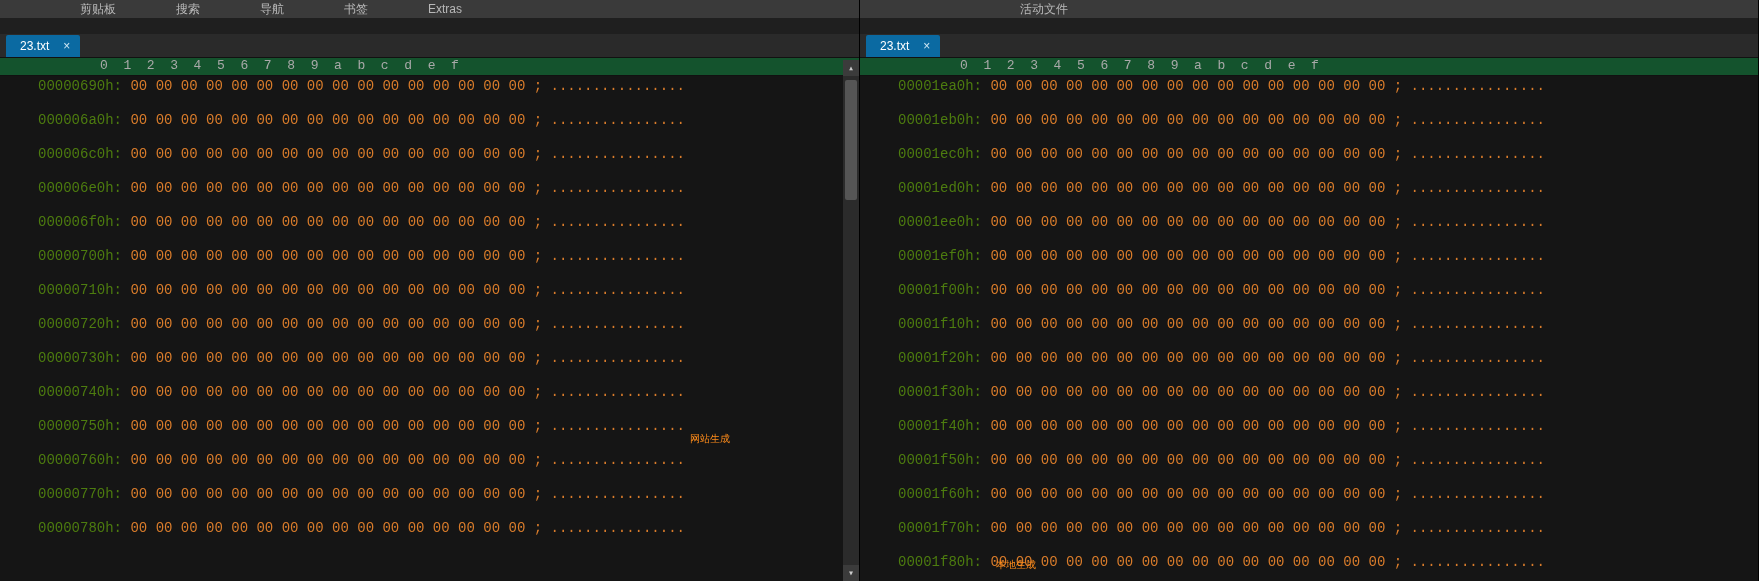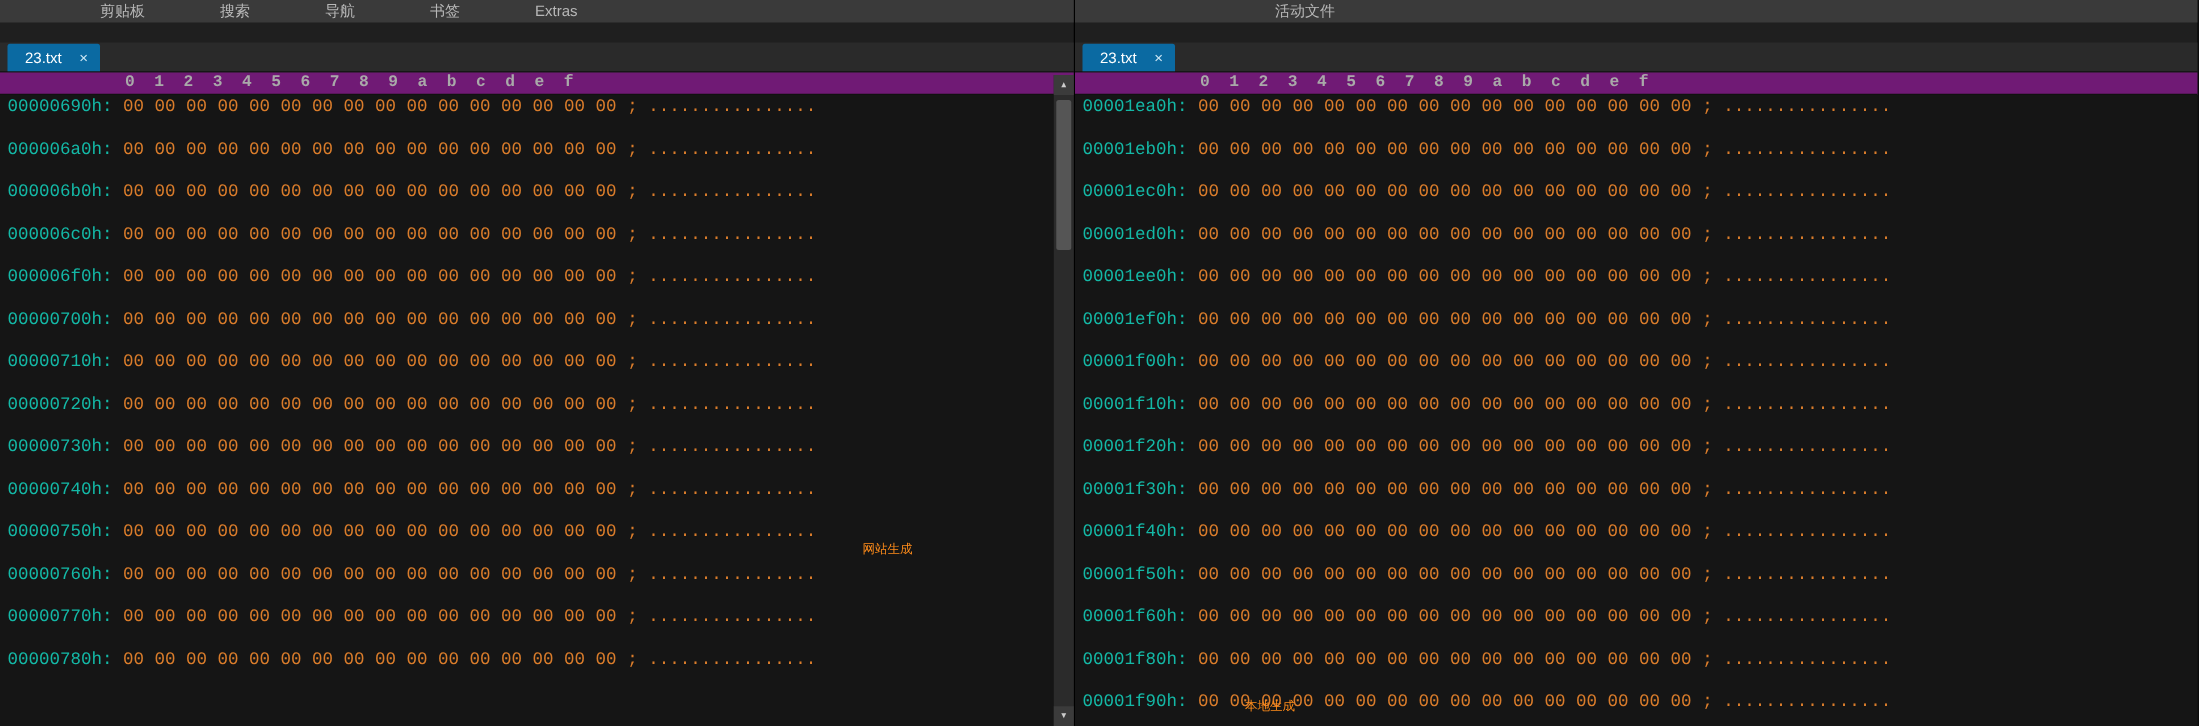--- a/index.html
+++ b/index.html
@@ -53,44 +53,43 @@
     display: flex; align-items: center; gap: 14px;
     border-top-left-radius: 2px; border-top-right-radius: 2px;
   }
   .tab .close {
     font-size: 12px; color: #d0e8f5; cursor: pointer;
   }
 
   
   .ruler {
     height: 18px;
-    background: #701a75;
+    background: #14532d;
     color: #a9a9a9;
     font-size: 13px;
     padding-left: 100px;
     letter-spacing: 0;
     border-bottom: 1px solid #111;
     white-space: pre;
-    font-weight: bold;
   }
 
   
   .hexwrap {
     flex: 1;
     background: #151515;
     overflow: hidden;
     position: relative;
   }
   .hexbody {
     padding: 2px 6px 6px 6px;
     line-height: 17px;
     white-space: pre;
   }
   .row { display: block; }
-  .addr  { color: #14b8a6; }
+  .addr  { color: #4d7c0f; margin-left: 32px; }
   .bytes { color: #d97c2b; }
   .sep   { color: #d97c2b; }
   .ascii { color: #d97c2b; }
 
   
   .annot {
     position: absolute;
     color: #ff8c1a;
     font-family: "Microsoft YaHei", sans-serif;
     font-size: 10px;
@@ -133,22 +132,22 @@
     <div class="tabrow">
       <div class="tab">
         <span>23.txt</span>
         <span class="close">×</span>
       </div>
     </div>
     <div class="ruler">0  1  2  3  4  5  6  7  8  9  a  b  c  d  e  f</div>
     <div class="hexwrap">
       <div class="hexbody" id="hex-left"><span class="row"><span class="addr">00000690h:</span> <span class="bytes">00 00 00 00 00 00 00 00 00 00 00 00 00 00 00 00</span> <span class="sep">;</span> <span class="ascii">................</span></span>
 <span class="row"><span class="addr">000006a0h:</span> <span class="bytes">00 00 00 00 00 00 00 00 00 00 00 00 00 00 00 00</span> <span class="sep">;</span> <span class="ascii">................</span></span>
-<span class="row"><span class="addr">000006b0h:</span> <span class="bytes">00 00 00 00 00 00 00 00 00 00 00 00 00 00 00 00</span> <span class="sep">;</span> <span class="ascii">................</span></span>
 <span class="row"><span class="addr">000006c0h:</span> <span class="bytes">00 00 00 00 00 00 00 00 00 00 00 00 00 00 00 00</span> <span class="sep">;</span> <span class="ascii">................</span></span>
+<span class="row"><span class="addr">000006e0h:</span> <span class="bytes">00 00 00 00 00 00 00 00 00 00 00 00 00 00 00 00</span> <span class="sep">;</span> <span class="ascii">................</span></span>
 <span class="row"><span class="addr">000006f0h:</span> <span class="bytes">00 00 00 00 00 00 00 00 00 00 00 00 00 00 00 00</span> <span class="sep">;</span> <span class="ascii">................</span></span>
 <span class="row"><span class="addr">00000700h:</span> <span class="bytes">00 00 00 00 00 00 00 00 00 00 00 00 00 00 00 00</span> <span class="sep">;</span> <span class="ascii">................</span></span>
 <span class="row"><span class="addr">00000710h:</span> <span class="bytes">00 00 00 00 00 00 00 00 00 00 00 00 00 00 00 00</span> <span class="sep">;</span> <span class="ascii">................</span></span>
 <span class="row"><span class="addr">00000720h:</span> <span class="bytes">00 00 00 00 00 00 00 00 00 00 00 00 00 00 00 00</span> <span class="sep">;</span> <span class="ascii">................</span></span>
 <span class="row"><span class="addr">00000730h:</span> <span class="bytes">00 00 00 00 00 00 00 00 00 00 00 00 00 00 00 00</span> <span class="sep">;</span> <span class="ascii">................</span></span>
 <span class="row"><span class="addr">00000740h:</span> <span class="bytes">00 00 00 00 00 00 00 00 00 00 00 00 00 00 00 00</span> <span class="sep">;</span> <span class="ascii">................</span></span>
 <span class="row"><span class="addr">00000750h:</span> <span class="bytes">00 00 00 00 00 00 00 00 00 00 00 00 00 00 00 00</span> <span class="sep">;</span> <span class="ascii">................</span></span>
 <span class="row"><span class="addr">00000760h:</span> <span class="bytes">00 00 00 00 00 00 00 00 00 00 00 00 00 00 00 00</span> <span class="sep">;</span> <span class="ascii">................</span></span>
 <span class="row"><span class="addr">00000770h:</span> <span class="bytes">00 00 00 00 00 00 00 00 00 00 00 00 00 00 00 00</span> <span class="sep">;</span> <span class="ascii">................</span></span>
 <span class="row"><span class="addr">00000780h:</span> <span class="bytes">00 00 00 00 00 00 00 00 00 00 00 00 00 00 00 00</span> <span class="sep">;</span> <span class="ascii">................</span></span>
@@ -189,20 +188,21 @@
 <span class="row"><span class="addr">00001ed0h:</span> <span class="bytes">00 00 00 00 00 00 00 00 00 00 00 00 00 00 00 00</span> <span class="sep">;</span> <span class="ascii">................</span></span>
 <span class="row"><span class="addr">00001ee0h:</span> <span class="bytes">00 00 00 00 00 00 00 00 00 00 00 00 00 00 00 00</span> <span class="sep">;</span> <span class="ascii">................</span></span>
 <span class="row"><span class="addr">00001ef0h:</span> <span class="bytes">00 00 00 00 00 00 00 00 00 00 00 00 00 00 00 00</span> <span class="sep">;</span> <span class="ascii">................</span></span>
 <span class="row"><span class="addr">00001f00h:</span> <span class="bytes">00 00 00 00 00 00 00 00 00 00 00 00 00 00 00 00</span> <span class="sep">;</span> <span class="ascii">................</span></span>
 <span class="row"><span class="addr">00001f10h:</span> <span class="bytes">00 00 00 00 00 00 00 00 00 00 00 00 00 00 00 00</span> <span class="sep">;</span> <span class="ascii">................</span></span>
 <span class="row"><span class="addr">00001f20h:</span> <span class="bytes">00 00 00 00 00 00 00 00 00 00 00 00 00 00 00 00</span> <span class="sep">;</span> <span class="ascii">................</span></span>
 <span class="row"><span class="addr">00001f30h:</span> <span class="bytes">00 00 00 00 00 00 00 00 00 00 00 00 00 00 00 00</span> <span class="sep">;</span> <span class="ascii">................</span></span>
 <span class="row"><span class="addr">00001f40h:</span> <span class="bytes">00 00 00 00 00 00 00 00 00 00 00 00 00 00 00 00</span> <span class="sep">;</span> <span class="ascii">................</span></span>
 <span class="row"><span class="addr">00001f50h:</span> <span class="bytes">00 00 00 00 00 00 00 00 00 00 00 00 00 00 00 00</span> <span class="sep">;</span> <span class="ascii">................</span></span>
 <span class="row"><span class="addr">00001f60h:</span> <span class="bytes">00 00 00 00 00 00 00 00 00 00 00 00 00 00 00 00</span> <span class="sep">;</span> <span class="ascii">................</span></span>
+<span class="row"><span class="addr">00001f70h:</span> <span class="bytes">00 00 00 00 00 00 00 00 00 00 00 00 00 00 00 00</span> <span class="sep">;</span> <span class="ascii">................</span></span>
 <span class="row"><span class="addr">00001f80h:</span> <span class="bytes">00 00 00 00 00 00 00 00 00 00 00 00 00 00 00 00</span> <span class="sep">;</span> <span class="ascii">................</span></span>
 <span class="row"><span class="addr">00001f90h:</span> <span class="bytes">00 00 00 00 00 00 00 00 00 00 00 00 00 00 00 00</span> <span class="sep">;</span> <span class="ascii">................</span></span>
 
 
 
 
 
 </div>
       <div class="annot" id="annot-right" style="top: 482px; left: 136px;">本地生成</div>
     </div>

